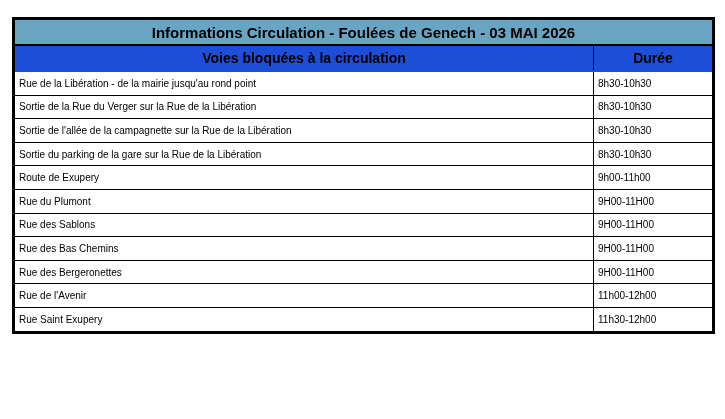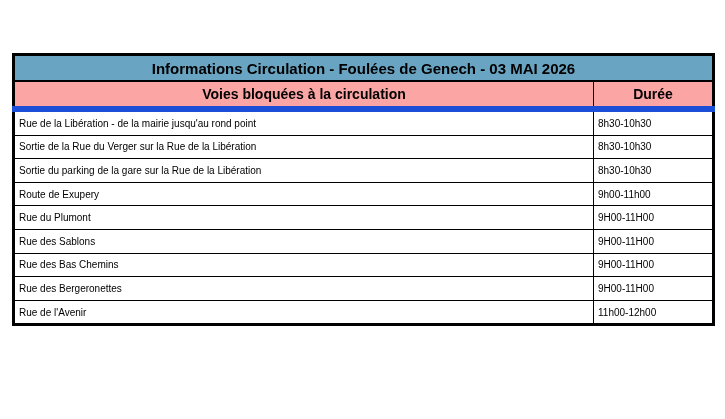--- a/index.html
+++ b/index.html
@@ -14,21 +14,20 @@
   .sheet {
     position: absolute;
     left: 12px;
     top: 17px;
   }
   table.circulation {
     border-collapse: collapse;
     table-layout: fixed;
     width: 700px;
     border: 3px solid #000000;
-    margin-top: 36px;
   }
   table.circulation col.col-voie   { width: 580px; }
   table.circulation col.col-duree  { width: 120px; }
   table.circulation th,
   table.circulation td {
     border: 1.5px solid #000000;
     padding: 0 4px;
     font-size: 10px;
     color: #000000;
     overflow: hidden;
@@ -36,26 +35,26 @@
   }
   tr.title-row th {
     background: #69A5C3;
     height: 24px;
     font-size: 15px;
     font-weight: bold;
     text-align: center;
     border-bottom: 2px solid #000000;
   }
   tr.header-row th {
-    background: #fca5a5;
+    background: #1d4ed8;
     height: 24px;
     font-size: 14px;
     font-weight: bold;
     text-align: center;
-    border-bottom: 6px solid #1d4ed8;
+    border-bottom: 2px solid #1d4ed8;
   }
   tr.data-row td {
     background: #ffffff;
     height: 22.6px;
     font-weight: normal;
   }
   tr.data-row td.voie  { text-align: left; }
   tr.data-row td.duree { text-align: left; }
 </style>
 </head>
@@ -80,20 +79,24 @@
 
     <tr class="data-row">
           <td class="voie">Rue de la Libération - de la mairie jusqu'au rond point</td>
           <td class="duree">8h30-10h30</td>
         </tr>
         <tr class="data-row">
           <td class="voie">Sortie de la Rue du Verger sur la Rue de la Libération</td>
           <td class="duree">8h30-10h30</td>
         </tr>
         <tr class="data-row">
+          <td class="voie">Sortie de l'allée de la campagnette sur la Rue de la Libération</td>
+          <td class="duree">8h30-10h30</td>
+        </tr>
+        <tr class="data-row">
           <td class="voie">Sortie du parking de la gare sur la Rue de la Libération</td>
           <td class="duree">8h30-10h30</td>
         </tr>
         <tr class="data-row">
           <td class="voie">Route de Exupery</td>
           <td class="duree">9h00-11h00</td>
         </tr>
         <tr class="data-row">
           <td class="voie">Rue du Plumont</td>
           <td class="duree">9H00-11H00</td>
@@ -107,15 +110,19 @@
           <td class="duree">9H00-11H00</td>
         </tr>
         <tr class="data-row">
           <td class="voie">Rue des Bergeronettes</td>
           <td class="duree">9H00-11H00</td>
         </tr>
         <tr class="data-row">
           <td class="voie">Rue de l'Avenir</td>
           <td class="duree">11h00-12h00</td>
         </tr>
+        <tr class="data-row">
+          <td class="voie">Rue Saint Exupery</td>
+          <td class="duree">11h30-12h00</td>
+        </tr>
       </tbody>
   </table>
 </div>
 
 </body></html>

